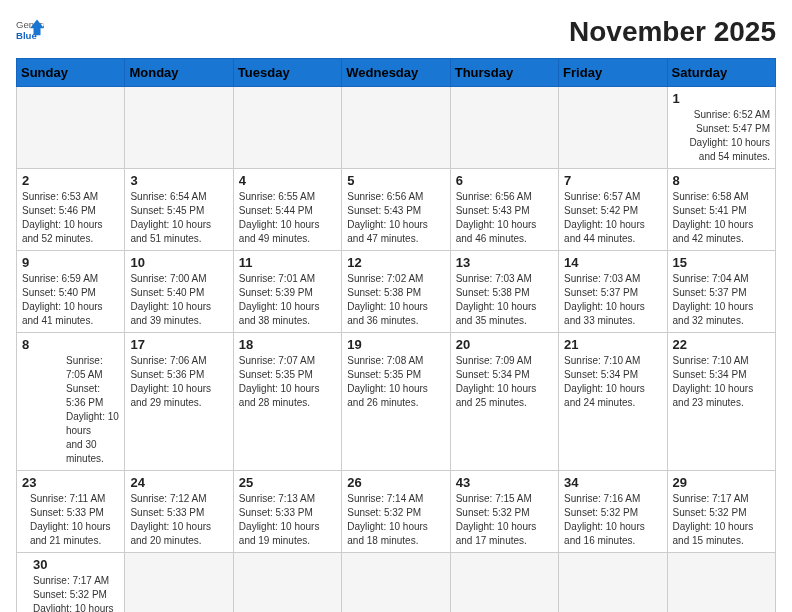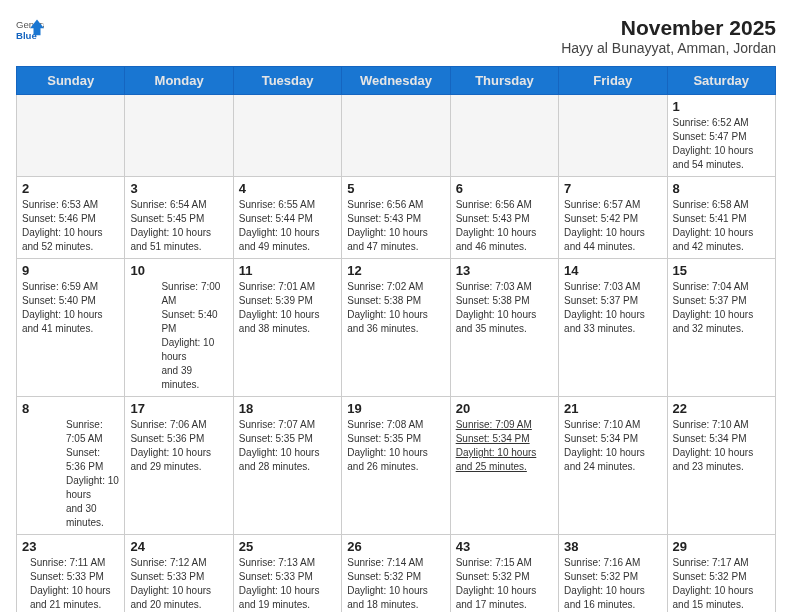--- a/index.html
+++ b/index.html
@@ -22,40 +22,40 @@
       gap: 4px;
     }
     .logo-icon {
       width: 28px;
       height: 28px;
     }
     .title-area {
       text-align: right;
     }
     .month-title {
-      font-size: 21px;
+      font-size: 28px;
       font-weight: bold;
       color: #222;
     }
     .location {
       font-size: 14px;
       color: #444;
     }
     .calendar {
       width: 100%;
       border-collapse: collapse;
       border: 1px solid #ccc;
     }
     .calendar th {
       background: #1976d2;
-      color: #e5e5e5;
+      color: #000000;
       font-size: 13px;
       font-weight: bold;
       padding: 6px 4px;
-      text-align: center;
+      text-align: left;
       border: 1px solid #1565c0;
     }
     .calendar td {
       vertical-align: top;
       border: 1px solid #ccc;
       padding: 4px 5px;
       font-size: 10.5px;
       color: #333;
       width: calc(100% / 7);
       min-height: 80px;
@@ -90,21 +90,20 @@
 <div class="header-area">
   <div class="logo">
     <svg class="logo-icon" viewBox="0 0 32 32">
       <text x="0" y="14" font-size="11" fill="#555" font-family="Arial">General</text>
       <text x="0" y="26" font-size="11" fill="#1565c0" font-weight="bold" font-family="Arial">Blue</text>
       <polygon points="24,4 32,14 28,14 28,22 20,22 20,14 16,14" fill="#1976d2"></polygon>
     </svg>
   </div>
   <div class="title-area">
     <div class="month-title">November 2025</div>
-    <div class="location">Hayy al Bunayyat, Amman, Jordan</div>
   </div>
 </div>
 
 <table class="calendar">
   <thead>
     <tr>
     <th>Sunday</th>
         <th>Monday</th>
         <th>Tuesday</th>
         <th>Wednesday</th>
@@ -116,21 +115,21 @@
   <tbody id="calendar-body">
   <tr>
         <td class="empty"></td>
         <td class="empty"></td>
         <td class="empty"></td>
         <td class="empty"></td>
         <td class="empty"></td>
         <td class="empty"></td>
         <td>
           <span class="day-number">1</span>
-          <div class="day-info" style="white-space: pre-line;">Sunrise: 6:52 AM
+          <div class="day-info" style="white-space: pre-line; text-align: right;">Sunrise: 6:52 AM
 Sunset: 5:47 PM
 Daylight: 10 hours
 and 54 minutes.</div>
         </td>
       </tr>
       <tr>
         <td>
           <span class="day-number">2</span>
           <div class="day-info" style="white-space: pre-line;">Sunrise: 6:53 AM
 Sunset: 5:46 PM
@@ -183,21 +182,21 @@
       <tr>
         <td>
           <span class="day-number">9</span>
           <div class="day-info" style="white-space: pre-line;">Sunrise: 6:59 AM
 Sunset: 5:40 PM
 Daylight: 10 hours
 and 41 minutes.</div>
         </td>
         <td>
           <span class="day-number">10</span>
-          <div class="day-info" style="white-space: pre-line; margin-left: 31px;">Sunrise: 7:00 AM
+          <div class="day-info" style="white-space: pre-line;">Sunrise: 7:00 AM
 Sunset: 5:40 PM
 Daylight: 10 hours
 and 39 minutes.</div>
         </td>
         <td>
           <span class="day-number">11</span>
           <div class="day-info" style="white-space: pre-line;">Sunrise: 7:01 AM
 Sunset: 5:39 PM
 Daylight: 10 hours
 and 38 minutes.</div>
@@ -255,21 +254,21 @@
         </td>
         <td>
           <span class="day-number">19</span>
           <div class="day-info" style="white-space: pre-line;">Sunrise: 7:08 AM
 Sunset: 5:35 PM
 Daylight: 10 hours
 and 26 minutes.</div>
         </td>
         <td>
           <span class="day-number">20</span>
-          <div class="day-info" style="white-space: pre-line; text-decoration: underline;">Sunrise: 7:09 AM
+          <div class="day-info" style="white-space: pre-line;">Sunrise: 7:09 AM
 Sunset: 5:34 PM
 Daylight: 10 hours
 and 25 minutes.</div>
         </td>
         <td>
           <span class="day-number">21</span>
           <div class="day-info" style="white-space: pre-line;">Sunrise: 7:10 AM
 Sunset: 5:34 PM
 Daylight: 10 hours
 and 24 minutes.</div>
@@ -312,21 +311,21 @@
 and 18 minutes.</div>
         </td>
         <td>
           <span class="day-number">43</span>
           <div class="day-info" style="white-space: pre-line;">Sunrise: 7:15 AM
 Sunset: 5:32 PM
 Daylight: 10 hours
 and 17 minutes.</div>
         </td>
         <td>
-          <span class="day-number">38</span>
+          <span class="day-number">34</span>
           <div class="day-info" style="white-space: pre-line;">Sunrise: 7:16 AM
 Sunset: 5:32 PM
 Daylight: 10 hours
 and 16 minutes.</div>
         </td>
         <td>
           <span class="day-number">29</span>
           <div class="day-info" style="white-space: pre-line;">Sunrise: 7:17 AM
 Sunset: 5:32 PM
 Daylight: 10 hours

